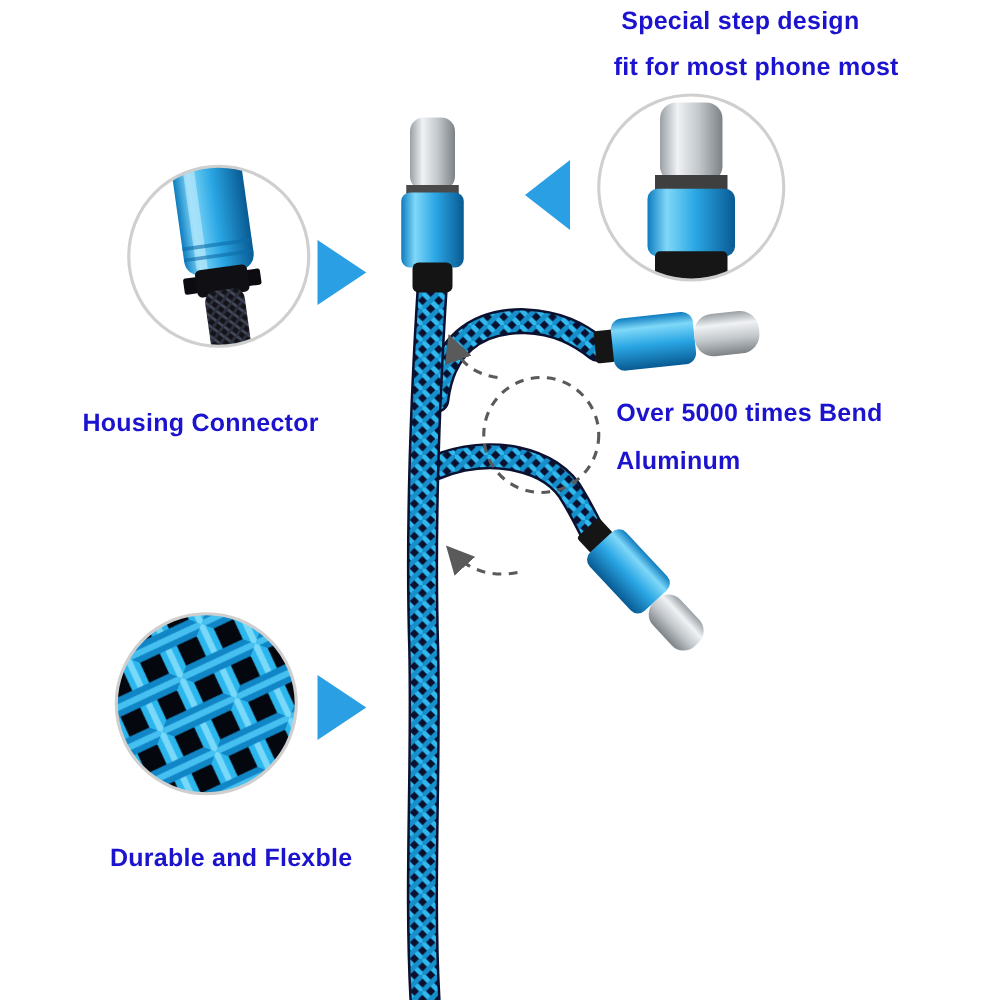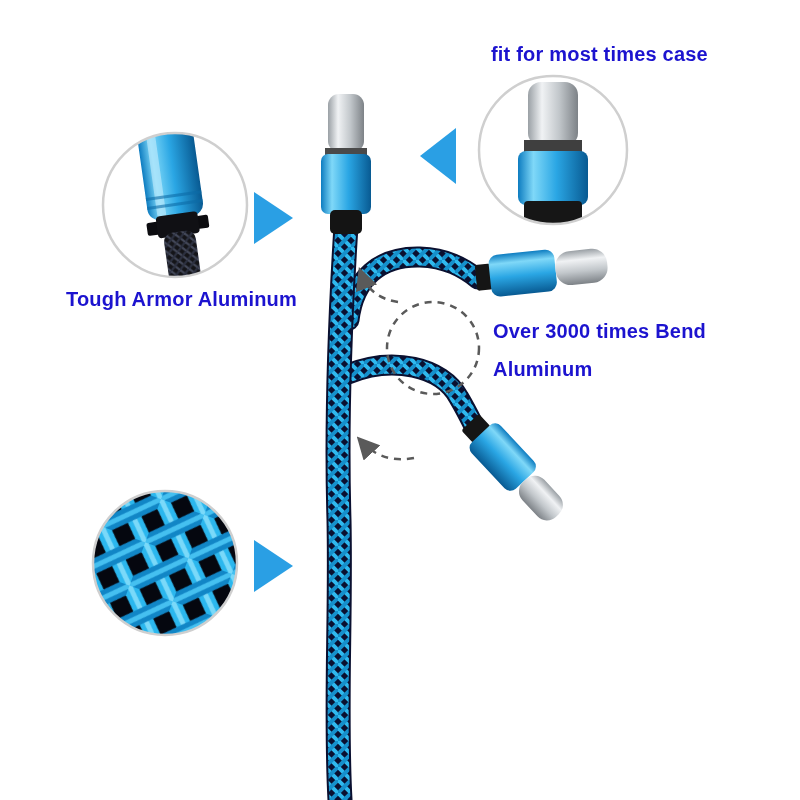--- a/index.html
+++ b/index.html
@@ -152,21 +152,23 @@
     <g>
       <circle cx="165" cy="563" r="72" fill="url(#braidBig)"></circle>
       <circle cx="165" cy="563" r="72" fill="none" stroke="#cfcfcf" stroke-width="2.5"></circle>
     </g>
 
     <polygon points="456,128 456,184 420,156" fill="#2a9fe4"></polygon>
     <polygon points="254,192 254,244 293,218" fill="#2a9fe4"></polygon>
     <polygon points="254,540 254,592 293,566" fill="#2a9fe4"></polygon>
   </svg>
 
-  <div class="label" style="left:491px;top:43px">fit for most times case</div>
+  <div class="label" style="left:497px;top:6px">Special step design</div>
+  <div class="label" style="left:491px;top:43px">fit for most phone most</div>
 
-  <div class="label" style="left:66px;top:288px">Tough Armor Aluminum</div>
+  <div class="label" style="left:66px;top:328px">Housing Connector</div>
 
-  <div class="label" style="left:493px;top:320px">Over 3000 times Bend</div>
+  <div class="label" style="left:493px;top:320px">Over 5000 times Bend</div>
   <div class="label" style="left:493px;top:358px">Aluminum</div>
 
+  <div class="label" style="left:88px;top:676px">Durable and Flexble</div>
 
 </div>
 
 </body></html>

